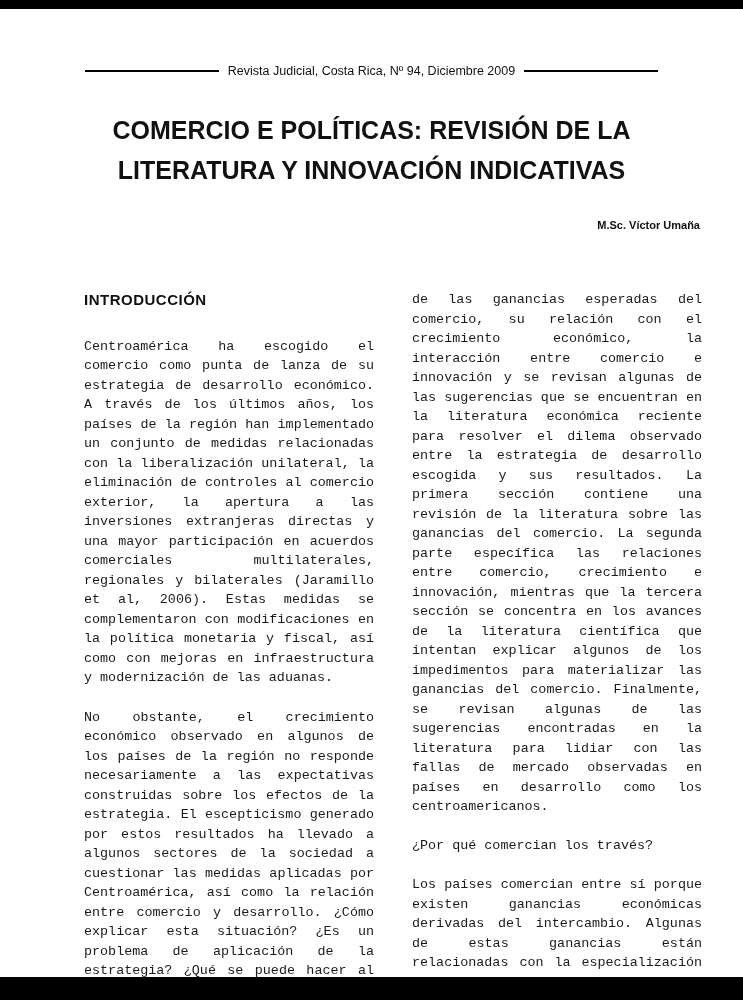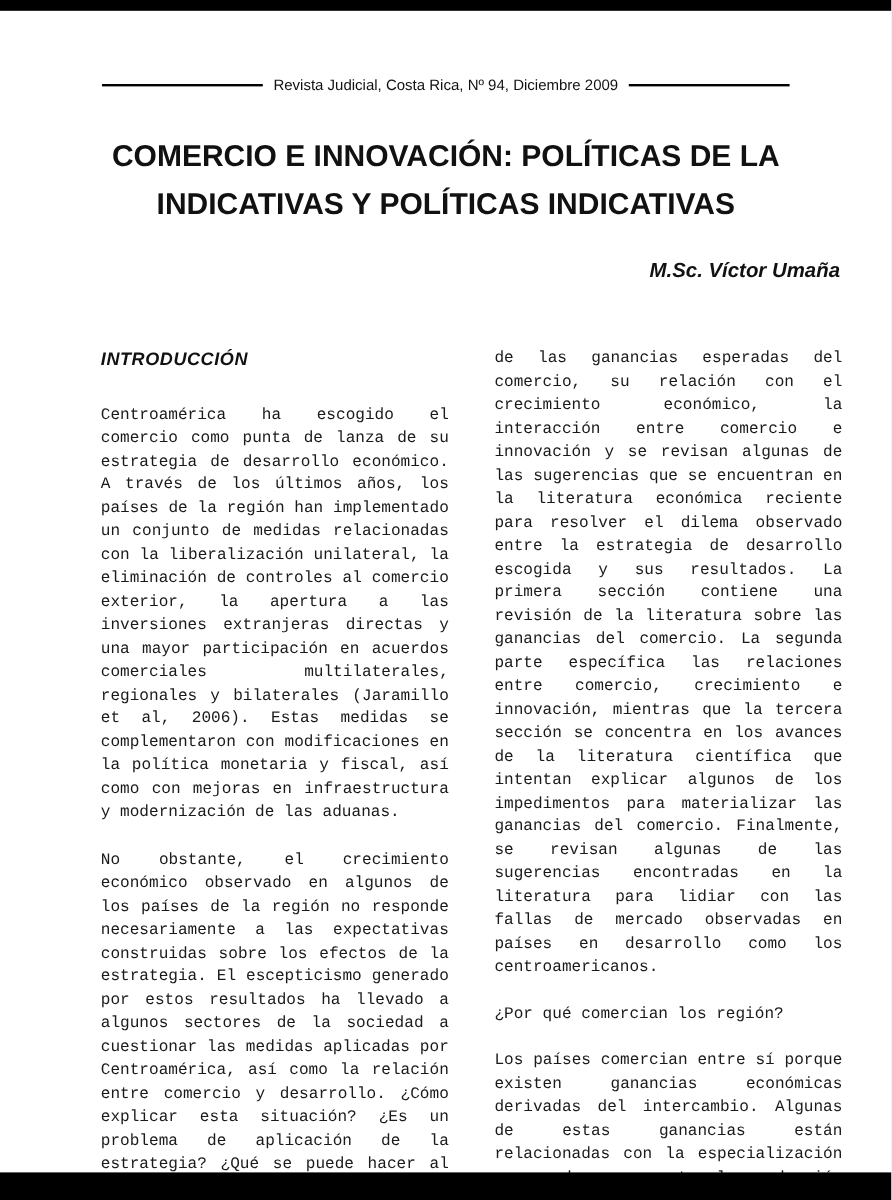--- a/index.html
+++ b/index.html
@@ -32,21 +32,20 @@
     background: #000;
   }
   .journal-header {
     position: absolute;
     top: 64px;
     left: 85px;
     width: 573px;
     display: flex;
     align-items: center;
     gap: 9px;
-    justify-content: flex-end;
   }
   .journal-header .rule {
     flex: 1;
     height: 2px;
     background: #000;
   }
   .journal-header .jtext {
     font-size: 12.5px;
     white-space: nowrap;
     color: #111;
@@ -61,22 +60,21 @@
     font-size: 25px;
     line-height: 40px;
     color: #111;
   }
   .author-block {
     position: absolute;
     top: 216px;
     right: 43px;
     text-align: right;
     font-weight: bold;
-    font-style: italic;
-    font-size: 17px;
+    font-size: 11px;
     line-height: 19px;
     color: #111;
   }
   .columns {
     position: absolute;
     top: 290px;
     left: 84px;
     width: 618px;
     display: flex;
     gap: 38px;
@@ -84,21 +82,20 @@
   .col {
     flex: 1;
     font-size: 13.4px;
     line-height: 19.5px;
     text-align: justify;
     color: #1a1a1a;
   }
   .intro-heading {
     font-size: 15px;
     font-weight: bold;
-    font-style: italic;
     letter-spacing: 0.5px;
     margin: 0 0 27px 0;
     text-align: left;
     color: #111;
   }
   .col p {
     margin: 0 0 19px 0;
     font-family: Liberation Mono, monospace;
   }
   .col p:last-child {
@@ -116,39 +113,39 @@
 
   <div class="bar-top"></div>
 
   <div class="journal-header">
     <span class="rule"></span>
     <span class="jtext">Revista Judicial, Costa Rica, Nº 94, Diciembre 2009</span>
     <span class="rule"></span>
   </div>
 
   <div class="article-title">
-    <div>COMERCIO E INNOVACIÓN: POLÍTICAS DE LA</div>
-    <div>INDICATIVAS Y POLÍTICAS INDICATIVAS</div>
+    <div>COMERCIO E POLÍTICAS: REVISIÓN DE LA</div>
+    <div>LITERATURA Y INNOVACIÓN INDICATIVAS</div>
   </div>
 
   <div class="author-block">
     <div>M.Sc. Víctor Umaña</div>
   </div>
 
   <div class="columns">
 
     <div class="col">
       <h2 class="intro-heading">INTRODUCCIÓN</h2>
       <p>Centroamérica ha escogido el comercio como punta de lanza de su estrategia de desarrollo económico. A través de los últimos años, los países de la región han implementado un conjunto de medidas relacionadas con la liberalización unilateral, la eliminación de controles al comercio exterior, la apertura a las inversiones extranjeras directas y una mayor participación en acuerdos comerciales multilaterales, regionales y bilaterales (Jaramillo et al, 2006). Estas medidas se complementaron con modificaciones en la política monetaria y fiscal, así como con mejoras en infraestructura y modernización de las aduanas.</p>
       <p>No obstante, el crecimiento económico observado en algunos de los países de la región no responde necesariamente a las expectativas construidas sobre los efectos de la estrategia. El escepticismo generado por estos resultados ha llevado a algunos sectores de la sociedad a cuestionar las medidas aplicadas por Centroamérica, así como la relación entre comercio y desarrollo. ¿Cómo explicar esta situación? ¿Es un problema de aplicación de la estrategia? ¿Qué se puede hacer al respecto?</p>
     </div>
 
     <div class="col">
       <p>de las ganancias esperadas del comercio, su relación con el crecimiento económico, la interacción entre comercio e innovación y se revisan algunas de las sugerencias que se encuentran en la literatura económica reciente para resolver el dilema observado entre la estrategia de desarrollo escogida y sus resultados. La primera sección contiene una revisión de la literatura sobre las ganancias del comercio. La segunda parte específica las relaciones entre comercio, crecimiento e innovación, mientras que la tercera sección se concentra en los avances de la literatura científica que intentan explicar algunos de los impedimentos para materializar las ganancias del comercio. Finalmente, se revisan algunas de las sugerencias encontradas en la literatura para lidiar con las fallas de mercado observadas en países en desarrollo como los centroamericanos.</p>
-      <p class="section-question">¿Por qué comercian los región?</p>
+      <p class="section-question">¿Por qué comercian los través?</p>
       <p>Los países comercian entre sí porque existen ganancias económicas derivadas del intercambio. Algunas de estas ganancias están relacionadas con la especialización que conduce a aumentar la producción y el consumo. Otras se dan por la posibilidad de vender en un mercado ampliado, al generarse economías de escala que permite a las empresas una reducción de sus costos promedios de producción y trasladarla al</p>
     </div>
 
   </div>
 
   <div class="bar-bottom"></div>
 
 </div>
 
 </body></html>

